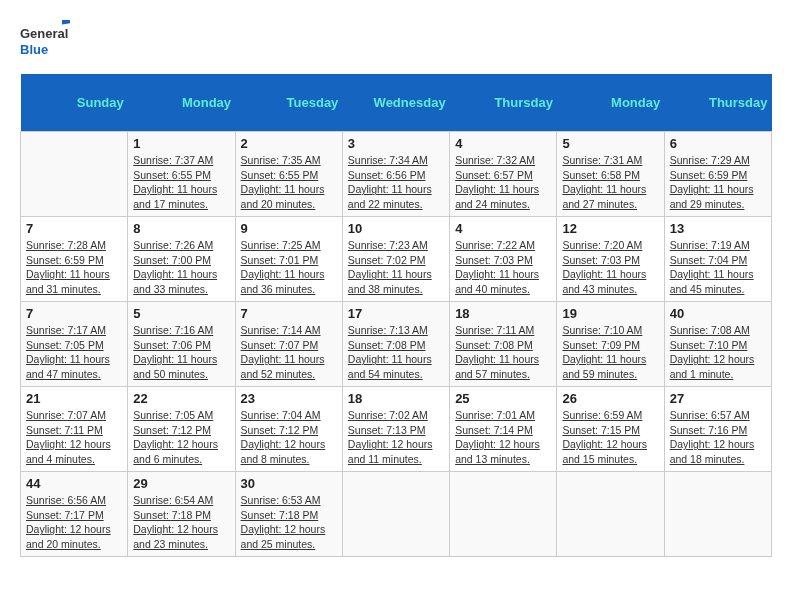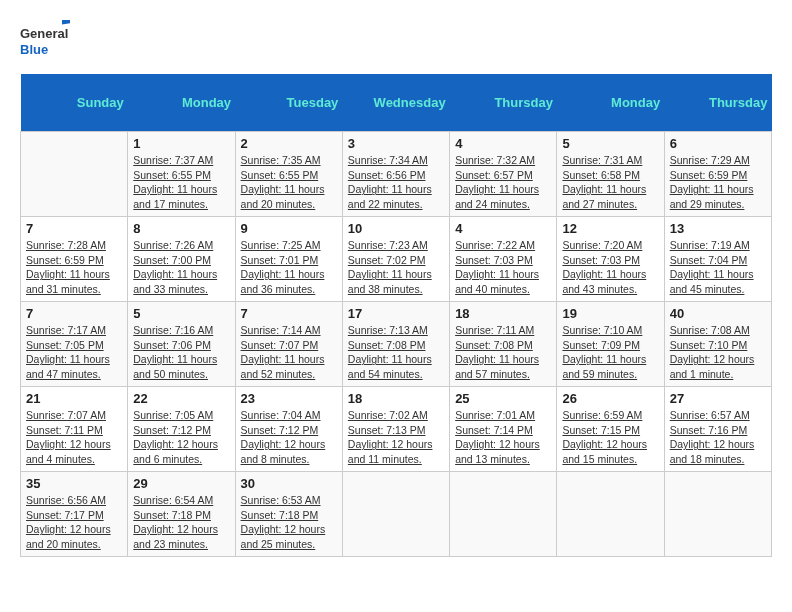--- a/index.html
+++ b/index.html
@@ -220,21 +220,21 @@
           <span class="day-number">26</span>
           <div class="day-info">Sunrise: 6:59 AM<br>Sunset: 7:15 PM<br>Daylight: 12 hours<br>and 15 minutes.</div>
         </td>
         <td>
           <span class="day-number">27</span>
           <div class="day-info">Sunrise: 6:57 AM<br>Sunset: 7:16 PM<br>Daylight: 12 hours<br>and 18 minutes.</div>
         </td>
       </tr>
       <tr>
         <td>
-          <span class="day-number">35</span>
+          <span class="day-number">44</span>
           <div class="day-info">Sunrise: 6:56 AM<br>Sunset: 7:17 PM<br>Daylight: 12 hours<br>and 20 minutes.</div>
         </td>
         <td>
           <span class="day-number">29</span>
           <div class="day-info">Sunrise: 6:54 AM<br>Sunset: 7:18 PM<br>Daylight: 12 hours<br>and 23 minutes.</div>
         </td>
         <td>
           <span class="day-number">30</span>
           <div class="day-info">Sunrise: 6:53 AM<br>Sunset: 7:18 PM<br>Daylight: 12 hours<br>and 25 minutes.</div>
         </td>

